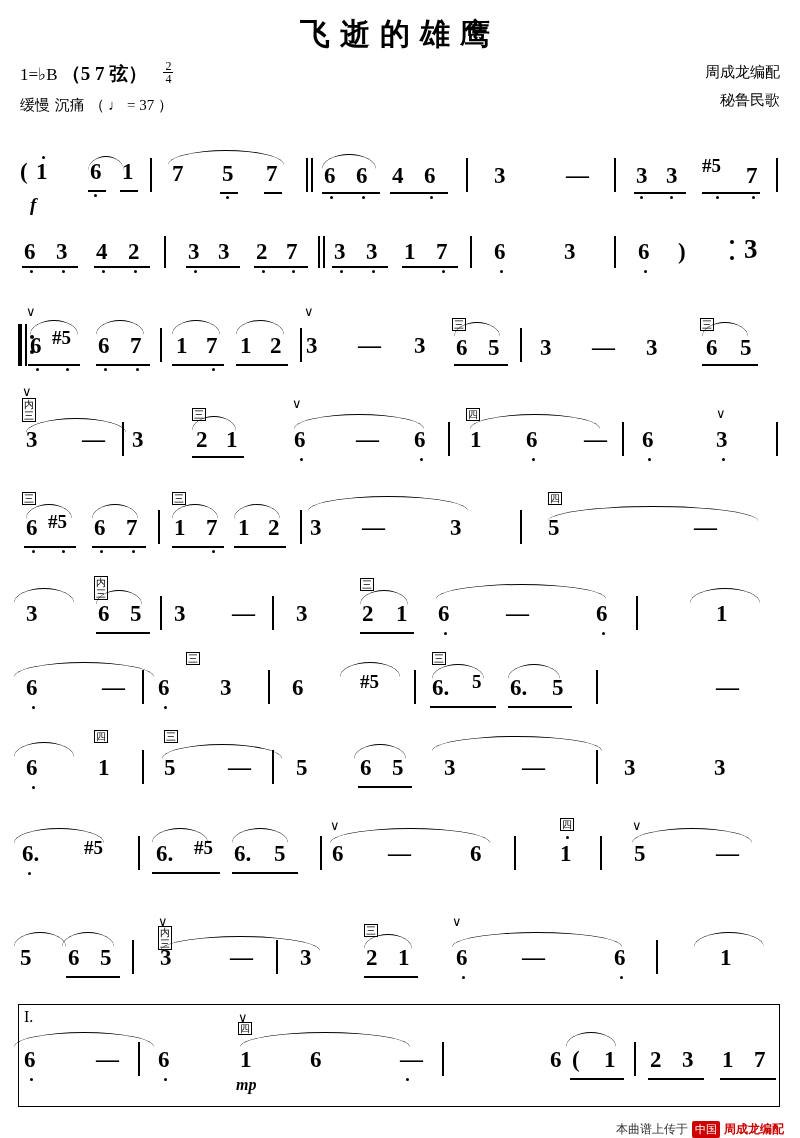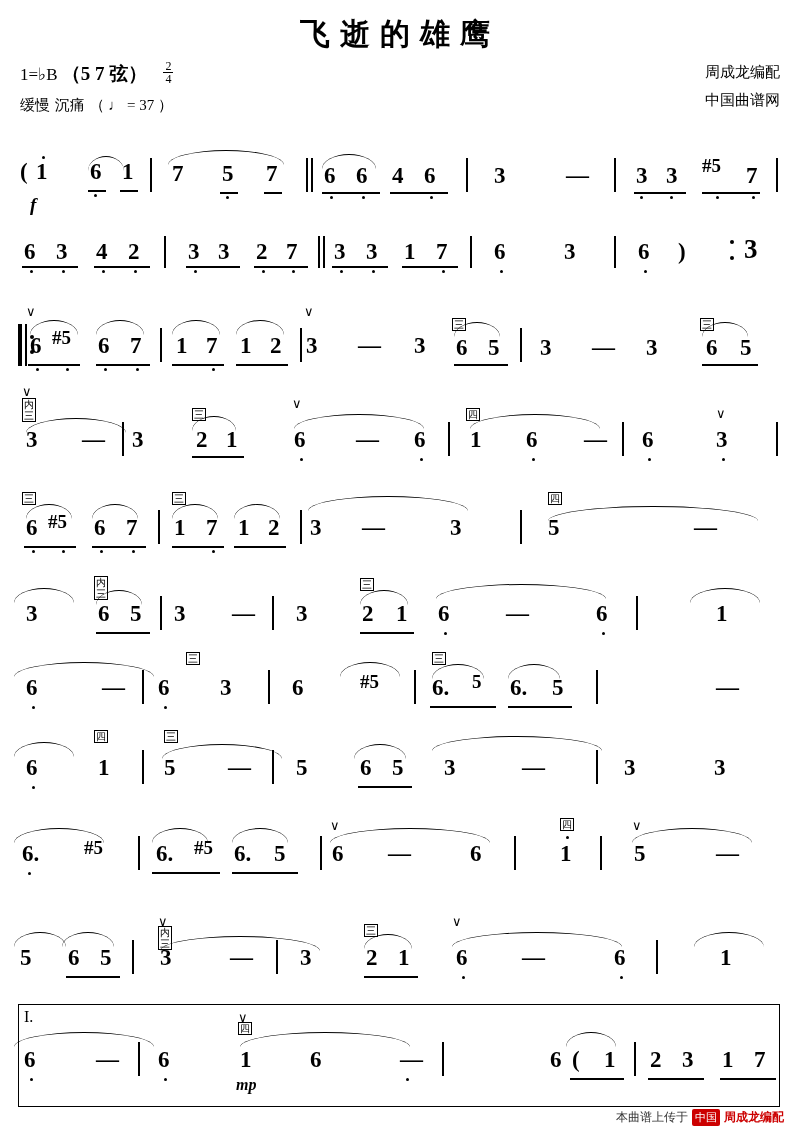--- a/index.html
+++ b/index.html
@@ -74,21 +74,21 @@
   .ending{
     position:absolute;left:18px;top:1004px;width:762px;height:1px;background:#000;
   }
   .ending-tick{position:absolute;left:18px;top:1004px;width:1px;height:16px;background:#000;}
   .ending-label{position:absolute;left:24px;top:1008px;font-family:"Liberation Serif",serif;font-size:16px;}
   .bottom-rule{position:absolute;left:18px;top:1106px;width:762px;height:1px;background:#000;}
   .side-rule-l{position:absolute;left:18px;top:1004px;width:1px;height:102px;background:#000;}
   .side-rule-r{position:absolute;left:779px;top:1004px;width:1px;height:102px;background:#000;}
 
   .footer{
-    position:absolute;right:16px;bottom:12px;
+    position:absolute;right:16px;bottom:0;
     font-family:"DejaVu Sans",sans-serif;font-size:12px;color:#333;
     display:flex;align-items:center;gap:4px;margin-top:32px;
   }
   .footer .logo{
     display:inline-block;background:#c00;color:#fff;font-size:11px;
     padding:1px 3px;border-radius:2px;
   }
   .footer .site{color:#c00;font-weight:bold;}
 </style>
 </head>
@@ -107,21 +107,21 @@
     </span>
   </div>
 
   <div class="tempoline">
     <span>缓慢  沉痛</span>
     <span class="mark">（ ♩ = 37 ）</span>
   </div>
 
   <div class="composer">
     <div>周成龙编配</div>
-    <div>中国曲谱网</div>
+    <div>秘鲁民歌</div>
   </div>
 
   <div class="stave" style="top:148px">
     <span class="n" style="left:20px;top:12px">(</span>
     <span class="n" style="left:36px;top:12px">1</span>
     <span class="dotu" style="left:42px;top:8px"></span>
     <div class="slur" style="left:88px;top:8px;width:36px"></div>
     <span class="n" style="left:90px;top:12px">6</span>
     <div class="under" style="left:88px;top:42px;width:18px"></div>
     <span class="dotu" style="left:94px;top:46px"></span>

